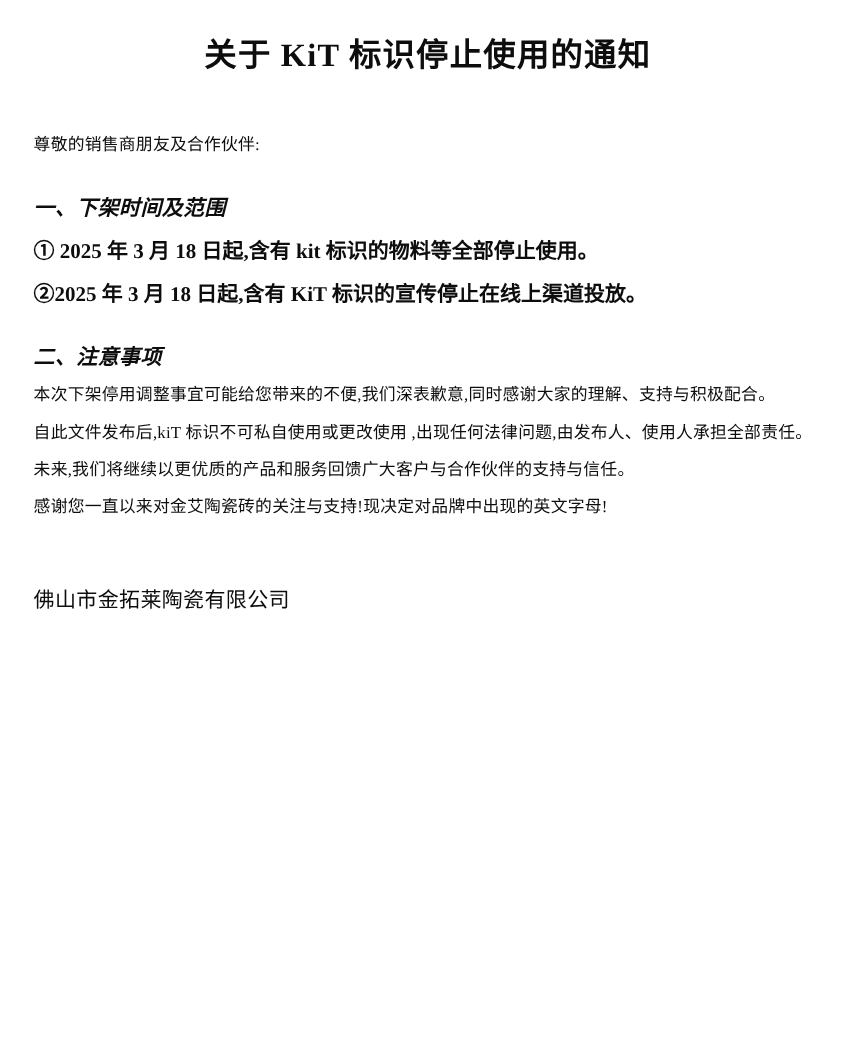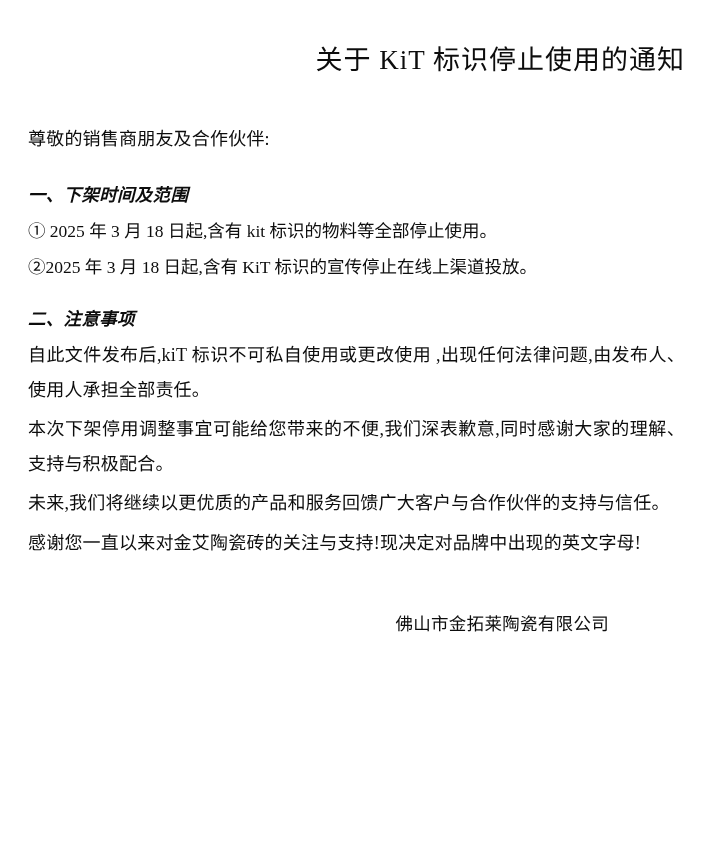--- a/index.html
+++ b/index.html
@@ -16,33 +16,33 @@
   }
   .page {
     position: relative;
     width: 713px;
     height: 868px;
     box-sizing: border-box;
     padding: 0 28px;
     overflow: hidden;
   }
   .doc-title {
-    text-align: right;
+    text-align: center;
     font-size: 27px;
-    font-weight: normal;
+    font-weight: bold;
     letter-spacing: 1px;
-    margin-top: 42px;
+    margin-top: 28px;
     margin-bottom: 0;
     line-height: 1.35;
   }
   .body-block {
     margin-top: 44px;
   }
   p.para {
-    font-size: 18px;
+    font-size: 14px;
     line-height: 1.95;
     margin: 0 0 4px 0;
     text-align: justify;
     text-justify: inter-ideograph;
     letter-spacing: 0.2px;
   }
   p.indent {
     text-indent: 2em;
   }
   p.section {
@@ -50,25 +50,26 @@
     font-weight: bold;
     line-height: 1.95;
     margin: 10px 0 2px 0;
     letter-spacing: 0.3px;
     font-style: italic;
   }
   p.item {
     font-size: 17.5px;
     line-height: 1.95;
     margin: 2px 0 2px 0;
+    font-weight: bold;
   }
   .gap-small { height: 6px; }
   .signature {
     margin-top: 46px;
-    text-align: right;
+    text-align: left;
     padding-right: 76px;
   }
   .signature p {
     font-size: 17.5px;
     line-height: 2.05;
     margin: 0;
     letter-spacing: 0.3px;
   }
   .sig-date {
     padding-right: 6px;
@@ -88,22 +89,22 @@
 
     <div class="gap-small"></div>
 
     <p class="section">一、下架时间及范围</p>
     <p class="item">① 2025 年 3 月 18 日起,含有 kit 标识的物料等全部停止使用。</p>
     <p class="item">②2025 年 3 月 18 日起,含有 KiT 标识的宣传停止在线上渠道投放。</p>
 
     <div class="gap-small"></div>
 
     <p class="section">二、注意事项</p>
+    <p class="para">本次下架停用调整事宜可能给您带来的不便,我们深表歉意,同时感谢大家的理解、支持与积极配合。</p>
     <p class="para">自此文件发布后,kiT 标识不可私自使用或更改使用 ,出现任何法律问题,由发布人、使用人承担全部责任。</p>
-    <p class="para">本次下架停用调整事宜可能给您带来的不便,我们深表歉意,同时感谢大家的理解、支持与积极配合。</p>
     <p class="para">未来,我们将继续以更优质的产品和服务回馈广大客户与合作伙伴的支持与信任。</p>
     <p class="para">感谢您一直以来对金艾陶瓷砖的关注与支持!现决定对品牌中出现的英文字母!</p>
 
   </div>
 
   <div class="signature">
     <p>佛山市金拓莱陶瓷有限公司</p>
   </div>
 
 </div>

